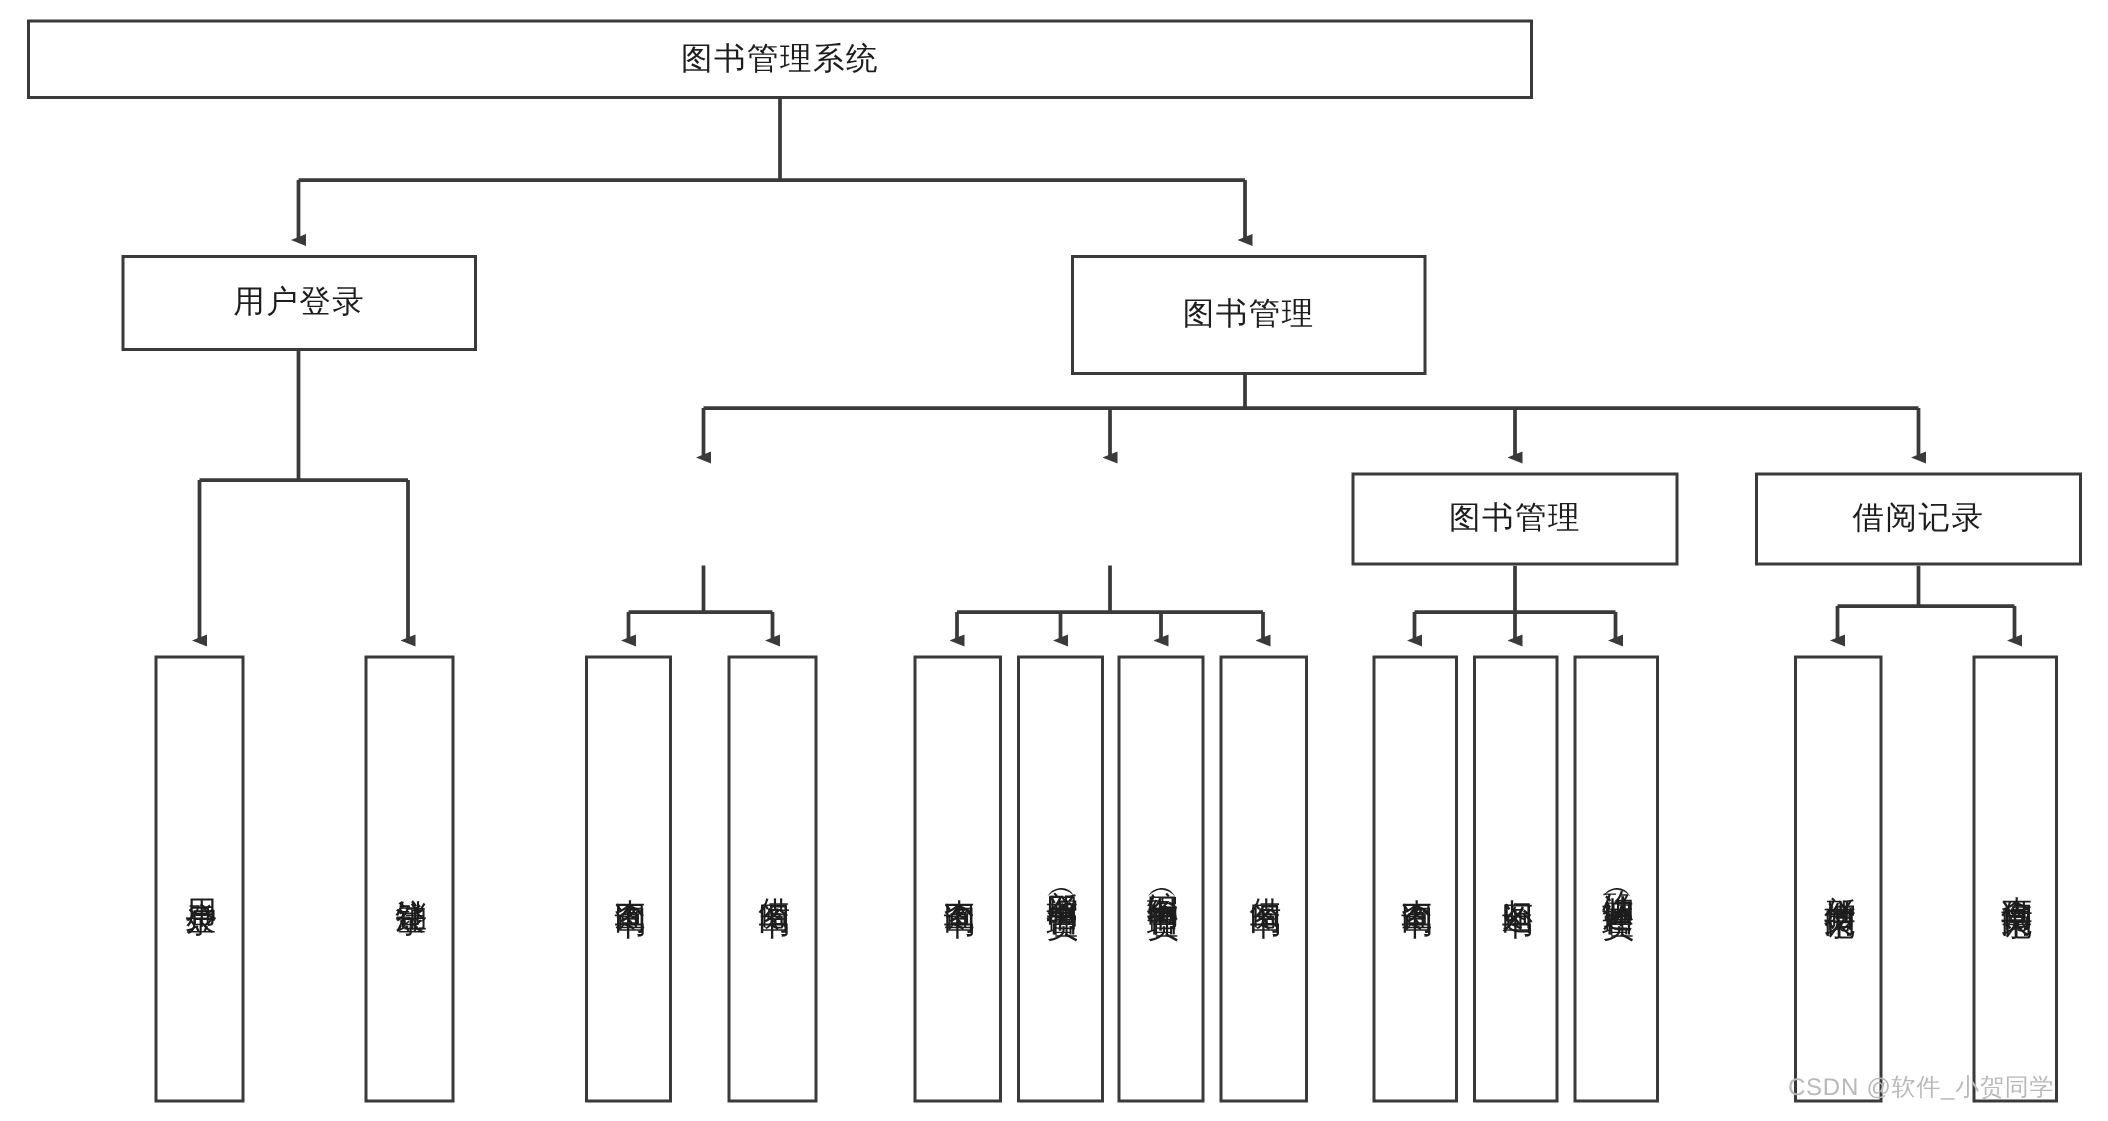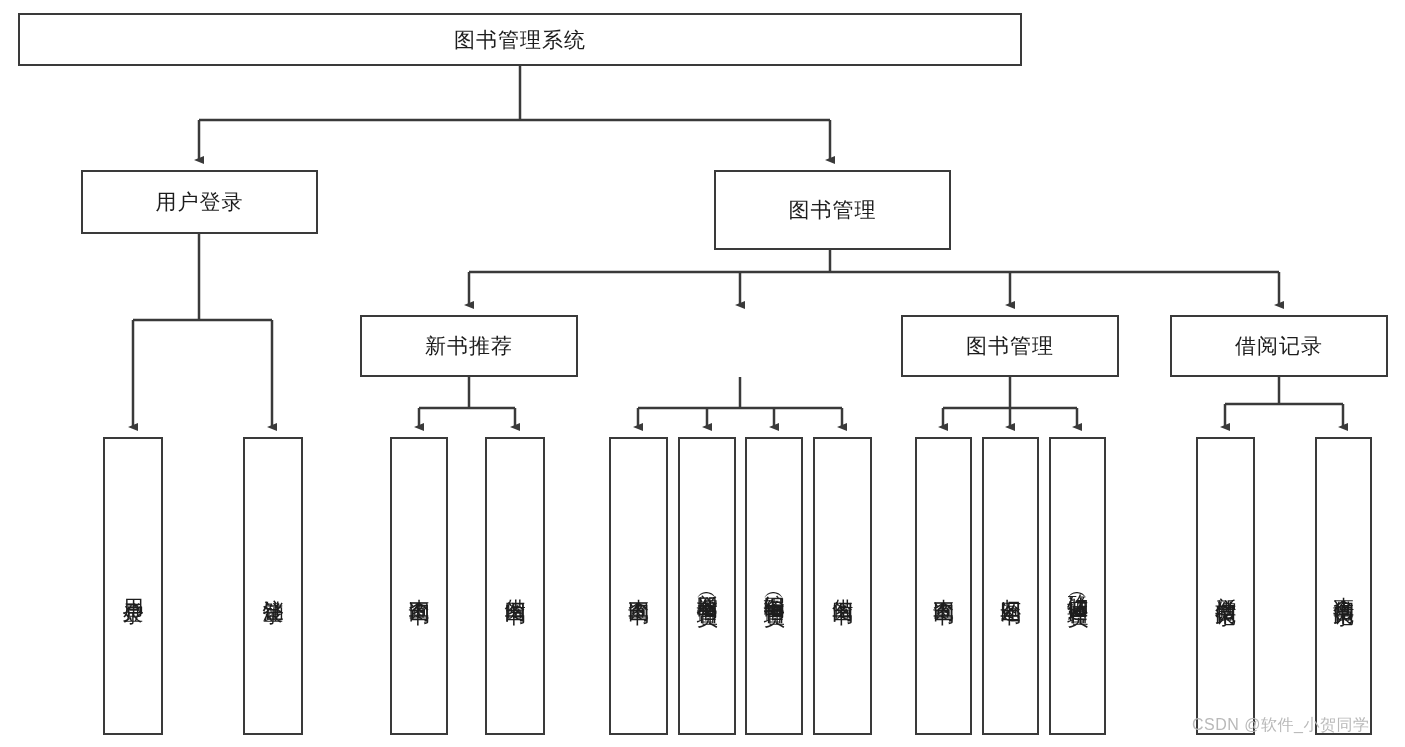--- a/index.html
+++ b/index.html
@@ -124,23 +124,20 @@
     <span>图书管理系统</span>
   </div>
 
   <div class="node h" style="left:81px; top:170px; width:237px; height:64px;">
     <span>用户登录</span>
   </div>
   <div class="node h" style="left:714px; top:170px; width:237px; height:80px;">
     <span>图书管理</span>
   </div>
 
-  <div class="node h" style="left:360px; top:315px; width:218px; height:62px;">
-    <span>新书推荐</span>
-  </div>
   <div class="node h" style="left:901px; top:315px; width:218px; height:62px;">
     <span>图书管理</span>
   </div>
   <div class="node h" style="left:1170px; top:315px; width:218px; height:62px;">
     <span>借阅记录</span>
   </div>
 
   <div class="node v" style="left:103px; top:437px; width:60px; height:298px;">
     <span>用户登录</span>
   </div>

